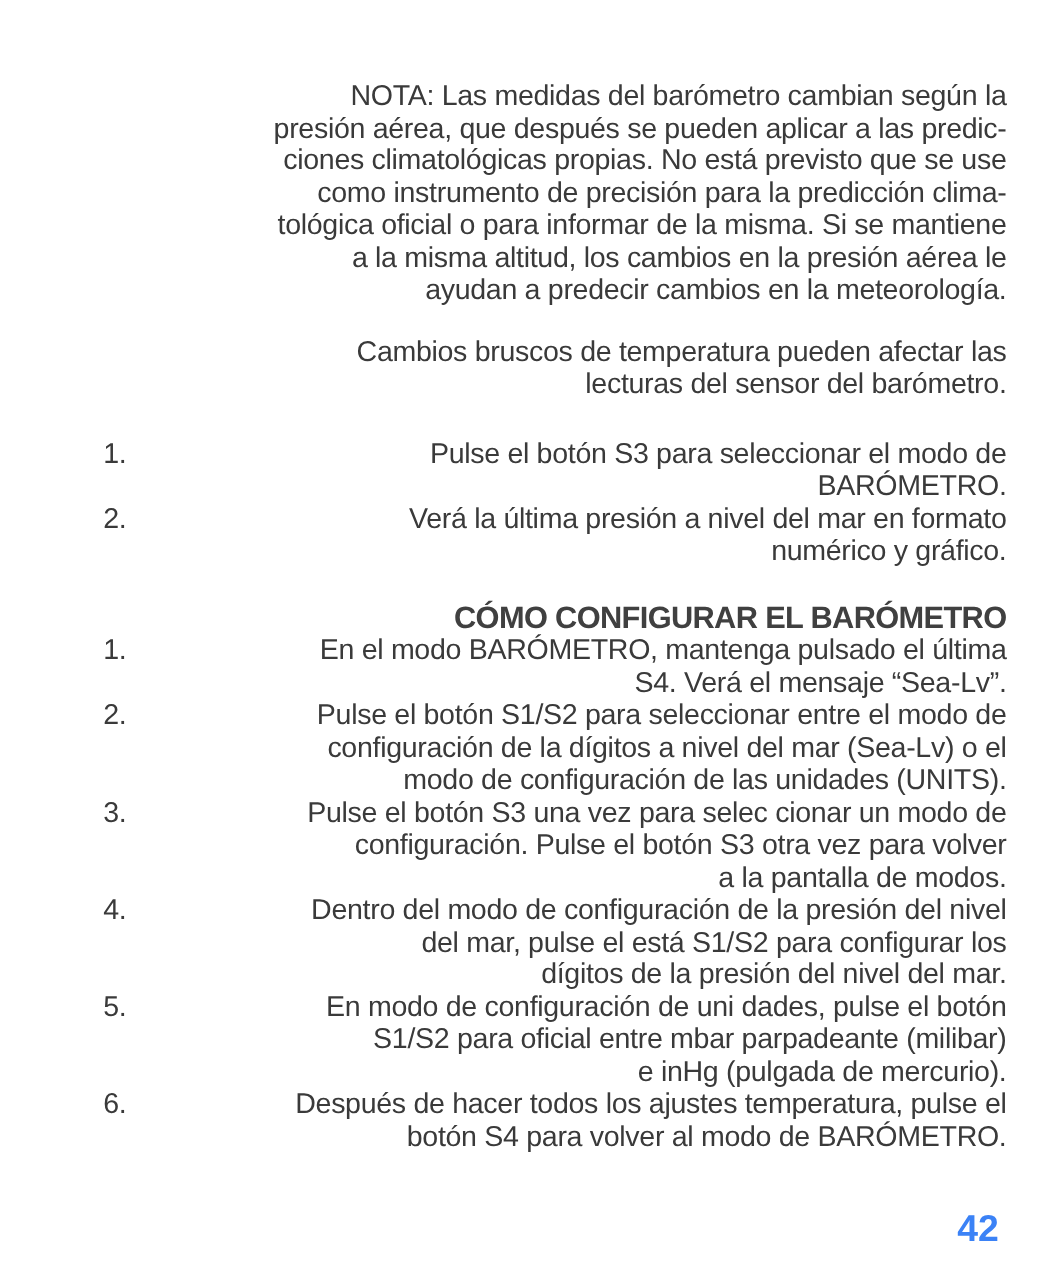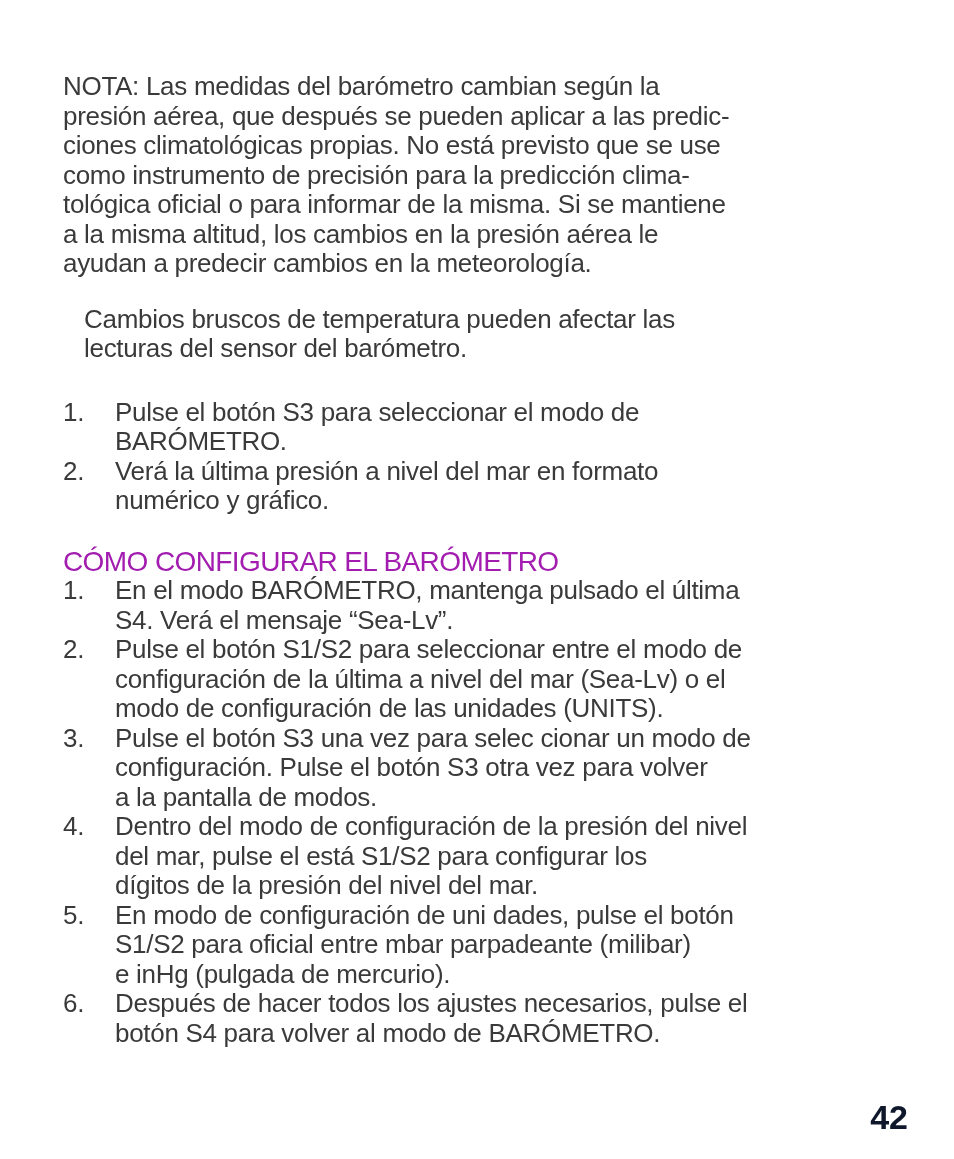--- a/index.html
+++ b/index.html
@@ -11,20 +11,21 @@
     overflow: hidden;
     font-family: "Liberation Sans", sans-serif;
     color: #3a3a3a;
     -webkit-font-smoothing: antialiased;
   }
   .page {
     position: absolute;
     left: 63px;
     top: 72px;
     width: 852px;
+    text-align: right;
   }
   .para {
     margin: 0 0 26px 0;
     font-size: 26px;
     line-height: 29.5px;
     letter-spacing: -0.3px;
     white-space: pre-line;
   }
   .para.second { margin-bottom: 34px; margin-left: 21px; }
   .steps {
@@ -36,32 +37,32 @@
     letter-spacing: -0.3px;
   }
   .steps.first-list { margin-bottom: 31px; }
   .step { display: flex; align-items: flex-start; }
   .step .num { width: 52px; flex: none; }
   .step .txt { white-space: pre-line; flex: 1; }
   .heading {
     margin: 0;
     font-size: 28px;
     line-height: 29.5px;
-    font-weight: normal;
-    color: #a21caf;
+    font-weight: bold;
+    color: #404040;
     letter-spacing: -0.6px;
   }
   .page-number {
     position: absolute;
     top: 1098px;
     right: 46px;
     font-size: 34px;
     line-height: 38px;
     font-weight: bold;
-    color: #0f172a;
+    color: #3b82f6;
   }
 </style>
 </head>
 <body>
 
 <div class="page">
 
   <p class="para">NOTA: Las medidas del barómetro cambian según la
 presión aérea, que después se pueden aplicar a las predic-
 ciones climatológicas propias. No está previsto que se use
@@ -90,21 +91,21 @@
 
   <ol class="steps">
     <li class="step">
       <span class="num">1.</span>
       <span class="txt">En el modo BARÓMETRO, mantenga pulsado el última
 S4. Verá el mensaje “Sea-Lv”.</span>
     </li>
     <li class="step">
       <span class="num">2.</span>
       <span class="txt">Pulse el botón S1/S2 para seleccionar entre el modo de
-configuración de la última a nivel del mar (Sea-Lv) o el
+configuración de la dígitos a nivel del mar (Sea-Lv) o el
 modo de configuración de las unidades (UNITS).</span>
     </li>
     <li class="step">
       <span class="num">3.</span>
       <span class="txt">Pulse el botón S3 una vez para selec cionar un modo de
 configuración. Pulse el botón S3 otra vez para volver
 a la pantalla de modos.</span>
     </li>
     <li class="step">
       <span class="num">4.</span>
@@ -113,20 +114,20 @@
 dígitos de la presión del nivel del mar.</span>
     </li>
     <li class="step">
       <span class="num">5.</span>
       <span class="txt">En modo de configuración de uni dades, pulse el botón
 S1/S2 para oficial entre mbar parpadeante (milibar)
 e inHg (pulgada de mercurio).</span>
     </li>
     <li class="step">
       <span class="num">6.</span>
-      <span class="txt">Después de hacer todos los ajustes necesarios, pulse el
+      <span class="txt">Después de hacer todos los ajustes temperatura, pulse el
 botón S4 para volver al modo de BARÓMETRO.</span>
     </li>
   </ol>
 
 </div>
 
 <div class="page-number">42</div>
 
 </body></html>

